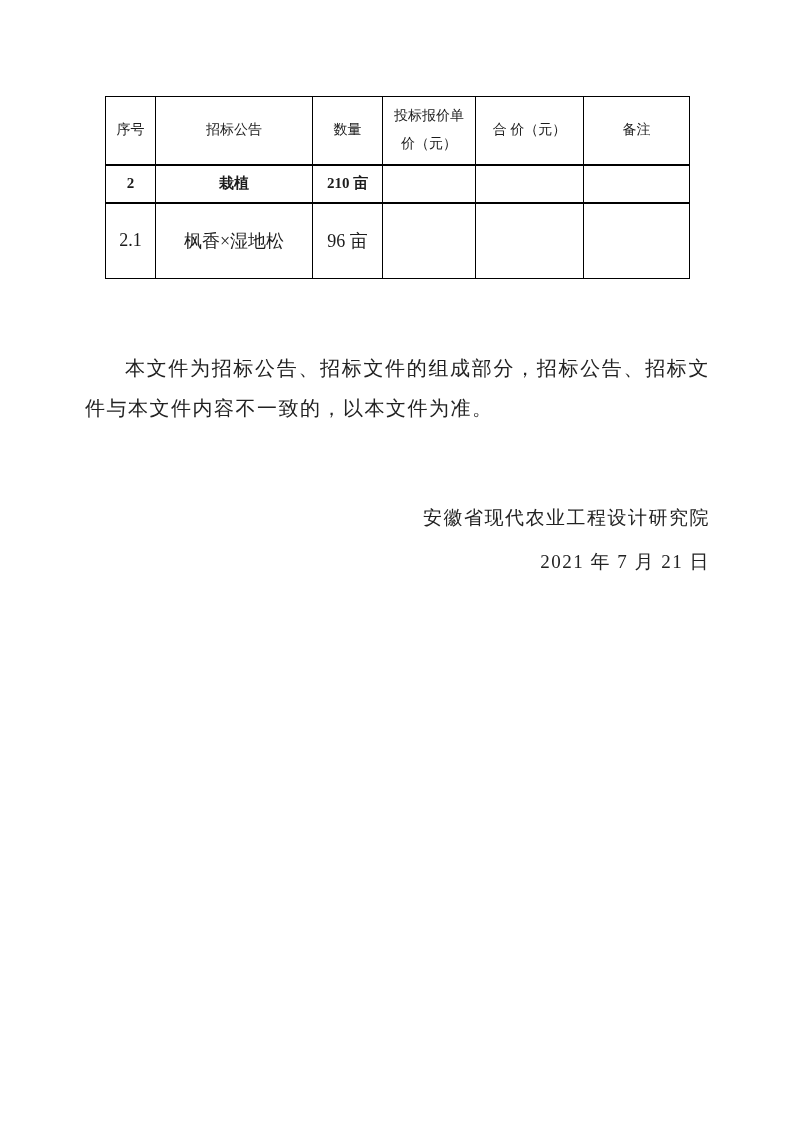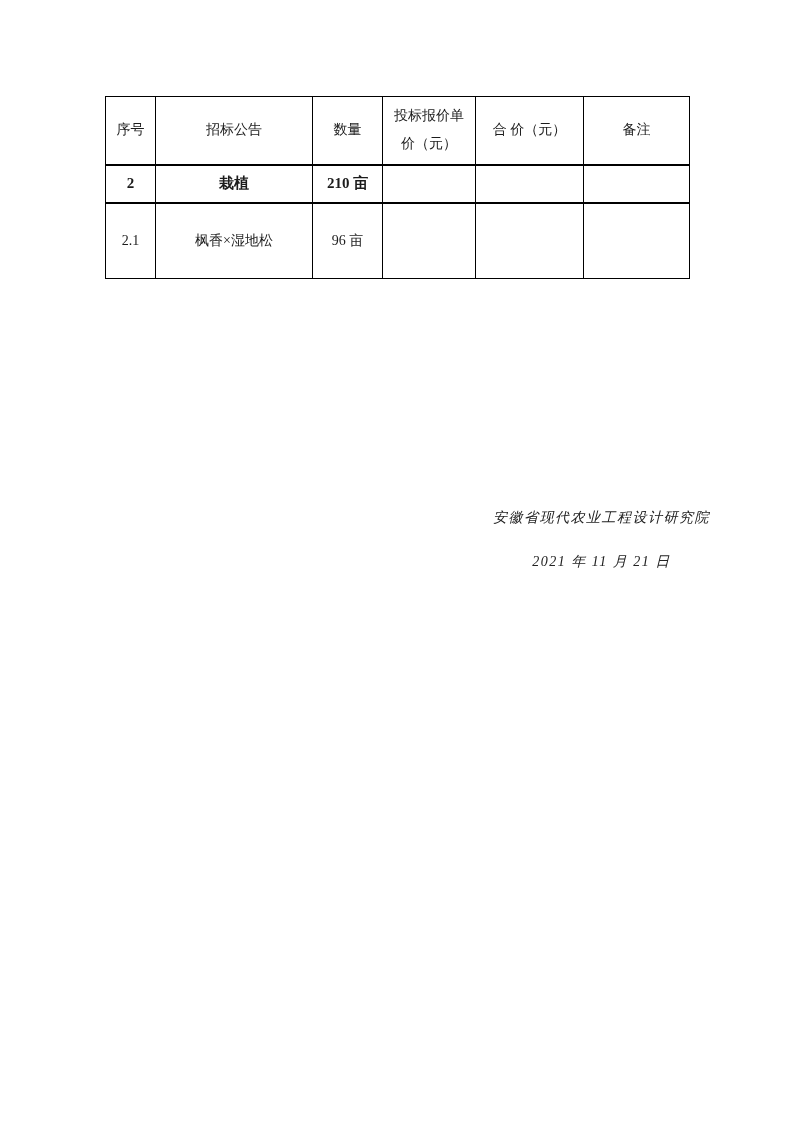--- a/index.html
+++ b/index.html
@@ -37,44 +37,43 @@
     border-bottom-width: 2px;
   }
   .row-bold td {
     height: 38px;
     font-weight: bold;
     font-size: 15px;
     border-bottom-width: 2px;
   }
   .row-normal td {
     height: 76px;
-    font-size: 14px;
+    font-size: 18px;
   }
   .body-paragraph {
     position: absolute;
     left: 85px;
     top: 348px;
     width: 625px;
     font-size: 20px;
     line-height: 40px;
     letter-spacing: 1.5px;
     text-indent: 40px;
     text-align: justify;
     color: #222222;
   }
   .signature-block {
     position: absolute;
     right: 84px;
     top: 496px;
-    text-align: center;
-    font-size: 14px;
+    text-align: right;
+    font-size: 19px;
     line-height: 44px;
     letter-spacing: 1.5px;
     color: #222222;
-    font-style: italic;
   }
 </style>
 </head>
 <body>
 
 <div class="page">
 
   <table class="doc-table">
     <colgroup>
       <col style="width:50px">
@@ -108,19 +107,20 @@
         <td>2.1</td>
         <td>枫香×湿地松</td>
         <td>96 亩</td>
         <td></td>
         <td></td>
         <td></td>
       </tr>
     </tbody>
   </table>
 
+  <p class="body-paragraph">本文件为招标公告、招标文件的组成部分，招标公告、招标文件与本文件内容不一致的，以本文件为准。</p>
 
   <div class="signature-block">
     <div>安徽省现代农业工程设计研究院</div>
-    <div>2021 年 11 月 21 日</div>
+    <div>2021 年 7 月 21 日</div>
   </div>
 
 </div>
 
 </body></html>

